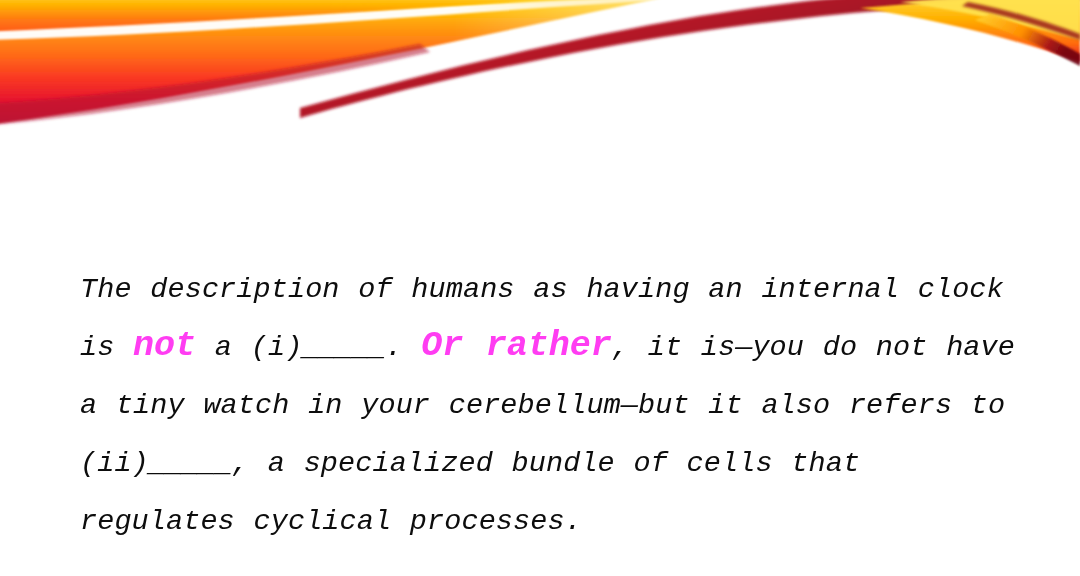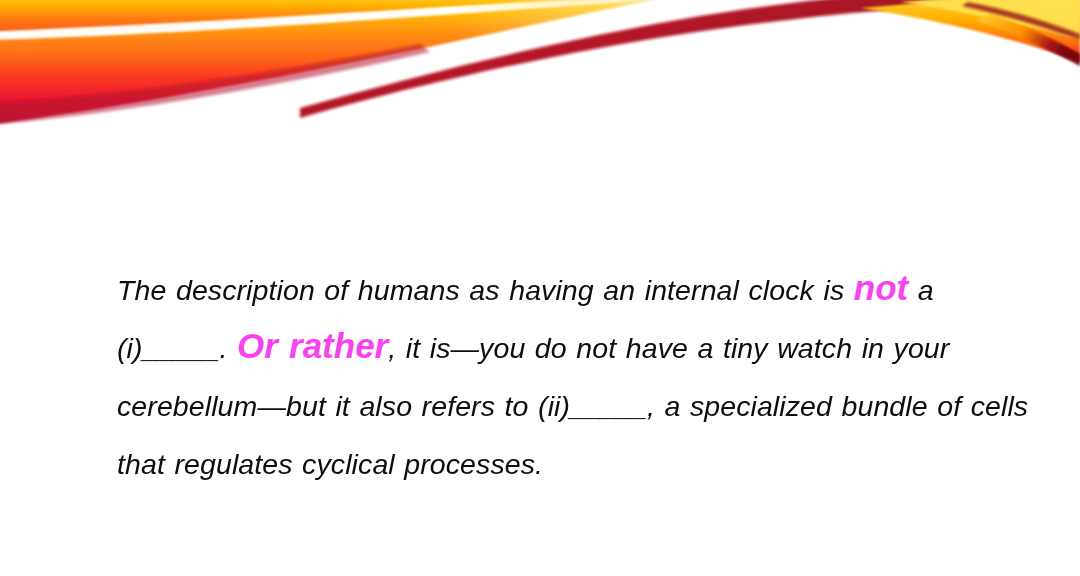--- a/index.html
+++ b/index.html
@@ -40,30 +40,29 @@
     width: 1080px;
     height: 150px;
   }
 
   
   .body-text {
     position: absolute;
     left: 80px;
     top: 232px;
     width: 935px;
-    font-family: Liberation Sans, sans-serif;
+    font-family: Liberation Mono, monospace;
     font-style: italic;
     font-weight: 400;
     font-size: 28.5px;
     line-height: 58px;
     color: #0d0d0d;
     letter-spacing: 0.1px;
     text-align: left;
     word-spacing: 1.5px;
-    margin-left: 37px;
   }
 
   .emph {
     font-weight: bold;
     font-style: italic;
     font-size: 35px;
     line-height: 0;
     letter-spacing: 0px;
   }
 

